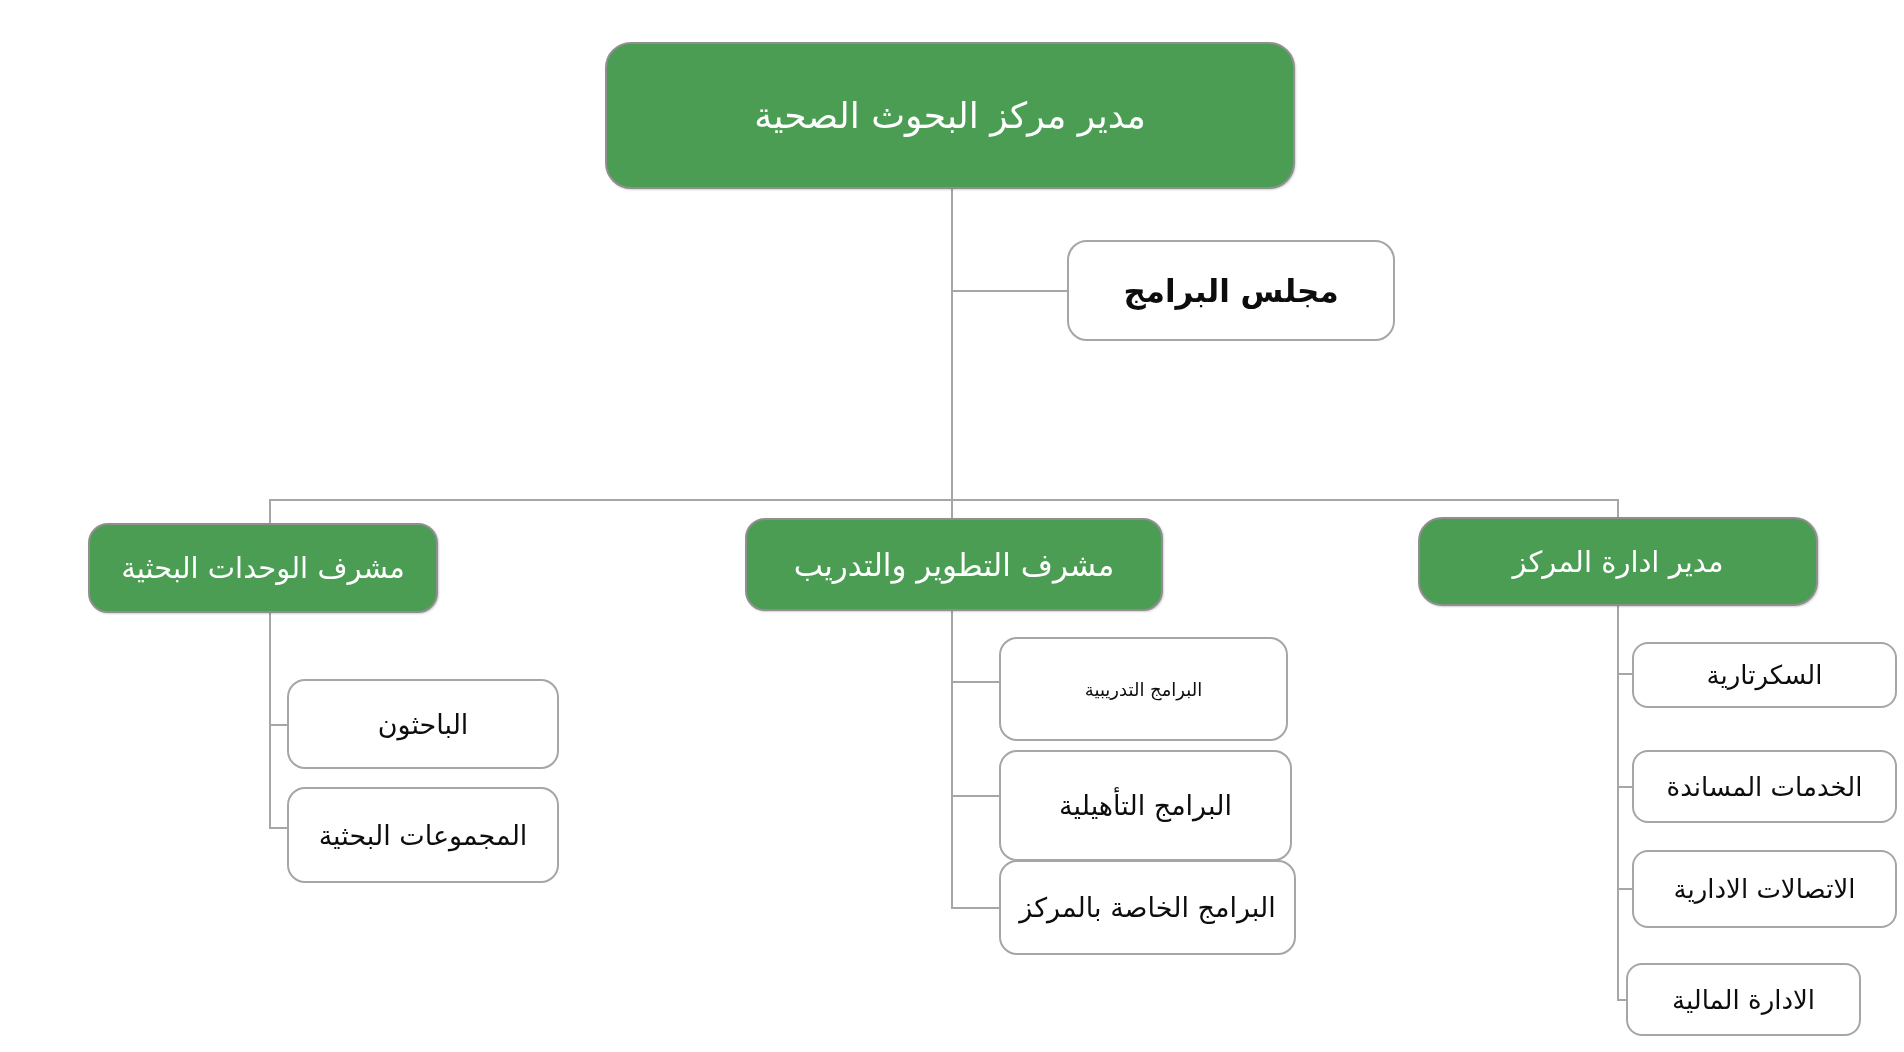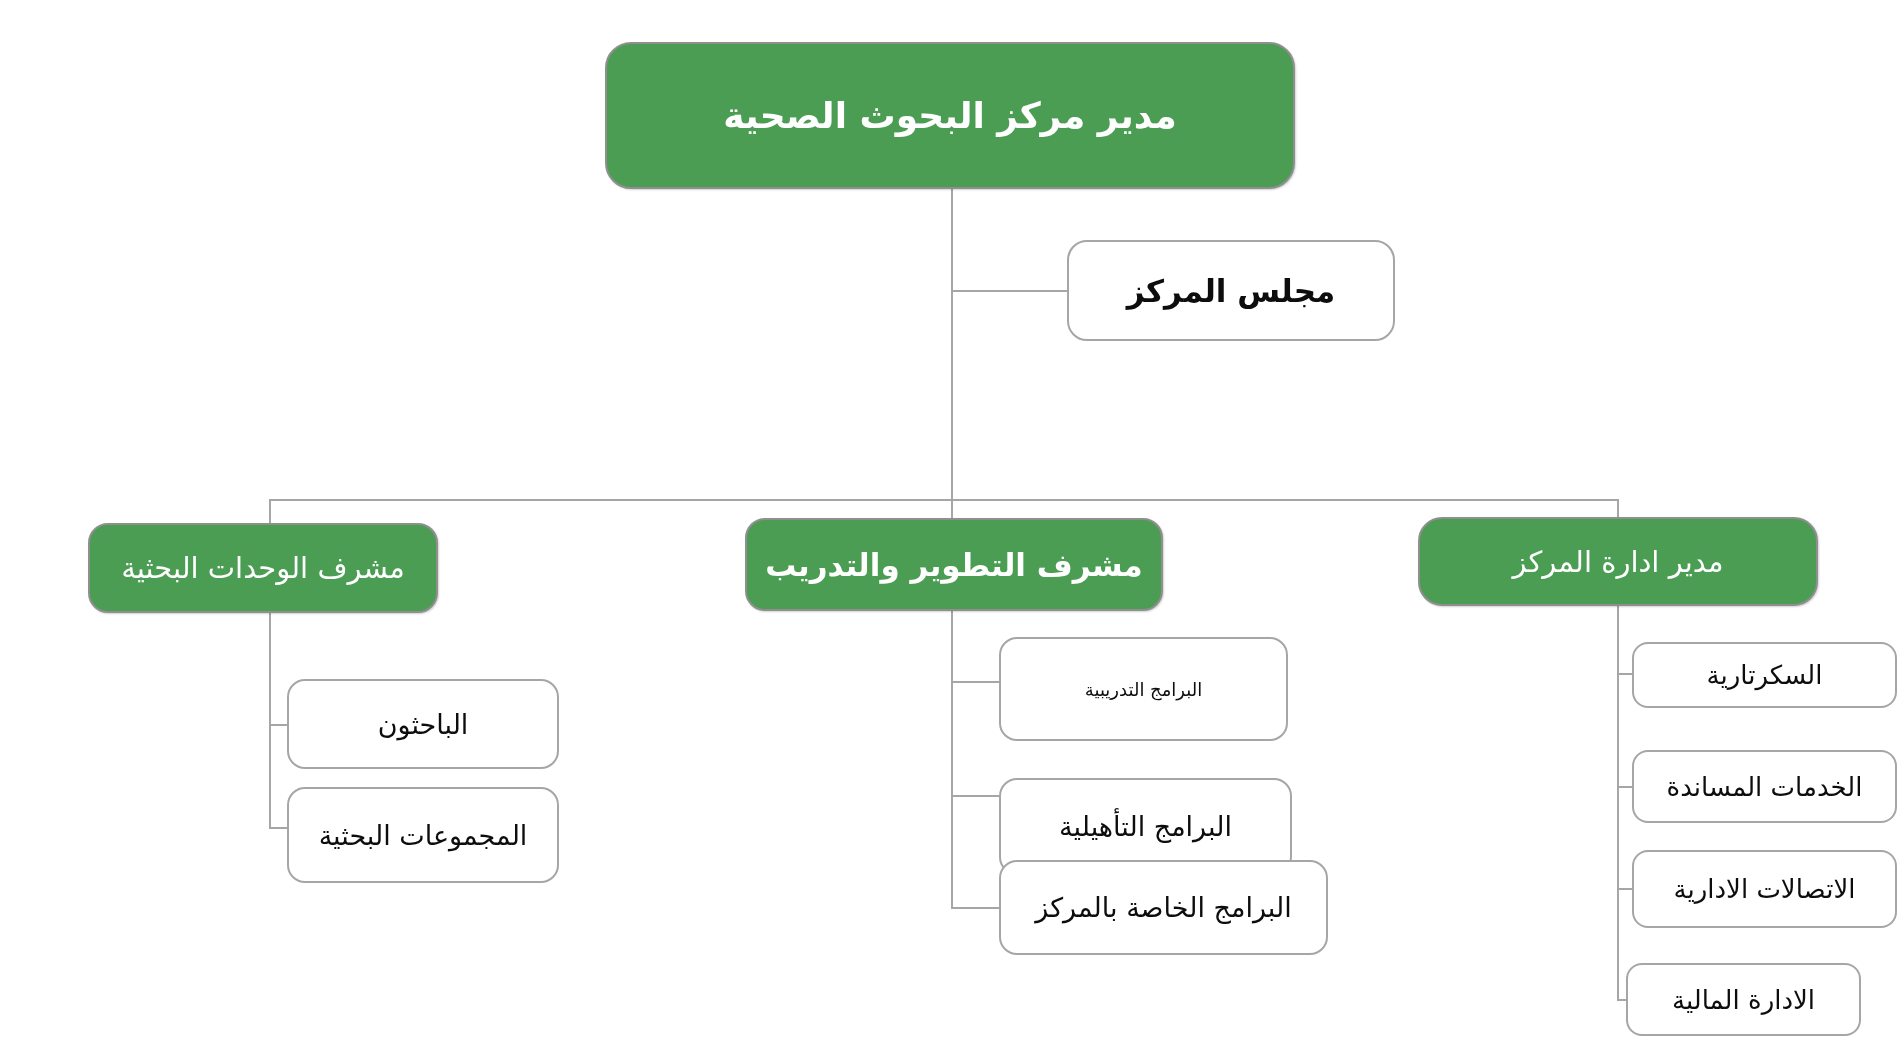--- a/index.html
+++ b/index.html
@@ -30,21 +30,21 @@
     color: #ffffff;
     box-shadow: 1px 1px 2px rgba(0,0,0,0.18);
   }
 
   .node.white {
     background: #ffffff;
     border: 2px solid #a6a6a6;
     color: #0d0d0d;
   }
 
-  .bold { font-weight: bold; }
+  .bold { font-weight: normal; }
 
   .line {
     position: absolute;
     background: #a6a6a6;
   }
 </style>
 </head>
 <body>
 
 <div class="canvas">
@@ -69,21 +69,21 @@
   <div class="line" style="left:1617px; top:673px; width:15px; height:2px;"></div>
   <div class="line" style="left:1617px; top:786px; width:15px; height:2px;"></div>
   <div class="line" style="left:1617px; top:888px; width:15px; height:2px;"></div>
   <div class="line" style="left:1617px; top:999px; width:11px; height:2px;"></div>
 
   <div class="node green bold" style="left:605px; top:42px; width:690px; height:147px; border-radius:26px; font-size:36px;">
     <span>مدير مركز البحوث الصحية</span>
   </div>
 
   <div class="node white" style="left:1067px; top:240px; width:328px; height:101px; border-radius:20px; font-size:31px; font-weight:600;">
-    <span>مجلس المركز</span>
+    <span>مجلس البرامج</span>
   </div>
 
   <div class="node green" style="left:88px; top:523px; width:350px; height:90px; border-radius:20px; font-size:29px;">
     <span>مشرف الوحدات البحثية</span>
   </div>
 
   <div class="node green bold" style="left:745px; top:518px; width:418px; height:93px; border-radius:20px; font-size:31px;">
     <span>مشرف التطوير والتدريب</span>
   </div>
 
@@ -96,25 +96,25 @@
   </div>
 
   <div class="node white" style="left:287px; top:787px; width:272px; height:96px; border-radius:18px; font-size:27px;">
     <span>المجموعات البحثية</span>
   </div>
 
   <div class="node white" style="left:999px; top:637px; width:289px; height:104px; border-radius:18px; font-size:18px;">
     <span>البرامج التدريبية</span>
   </div>
 
-  <div class="node white" style="left:999px; top:750px; width:293px; height:97px; border-radius:18px; font-size:27px;margin-top:28px;">
+  <div class="node white" style="left:999px; top:750px; width:293px; height:111px; border-radius:18px; font-size:27px;">
     <span>البرامج التأهيلية</span>
   </div>
 
-  <div class="node white" style="left:999px; top:860px; width:329px; height:95px; border-radius:18px; font-size:27px;">
+  <div class="node white" style="left:999px; top:860px; width:297px; height:95px; border-radius:18px; font-size:27px;">
     <span>البرامج الخاصة بالمركز</span>
   </div>
 
   <div class="node white" style="left:1632px; top:642px; width:265px; height:66px; border-radius:16px; font-size:26px;">
     <span>السكرتارية</span>
   </div>
 
   <div class="node white" style="left:1632px; top:750px; width:265px; height:73px; border-radius:16px; font-size:26px;">
     <span>الخدمات المساندة</span>
   </div>

